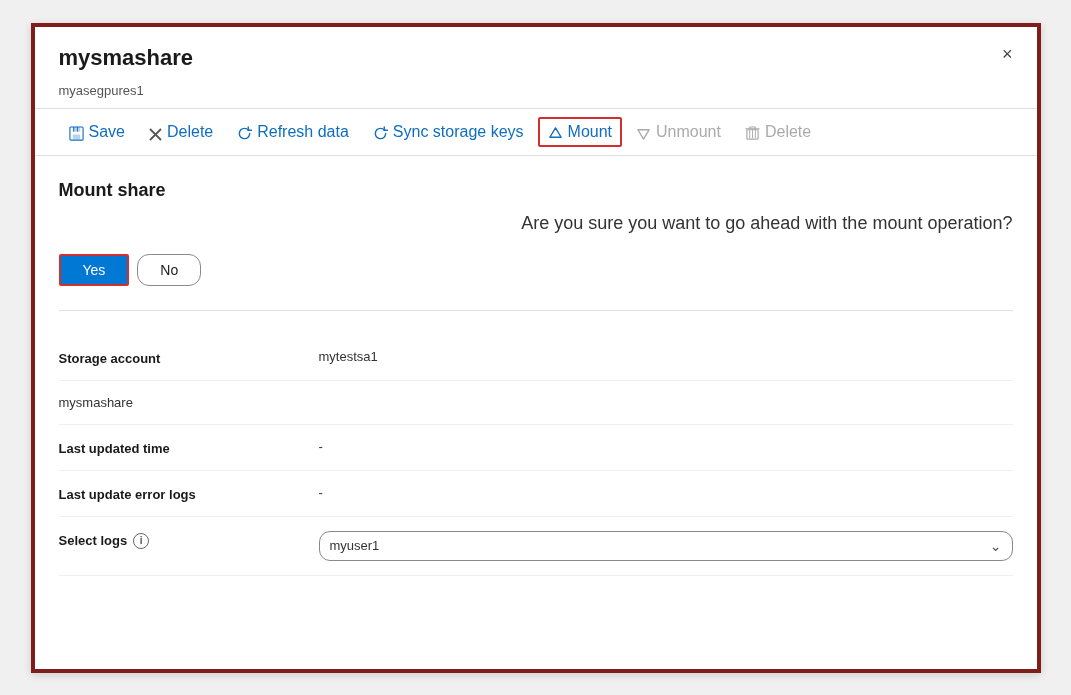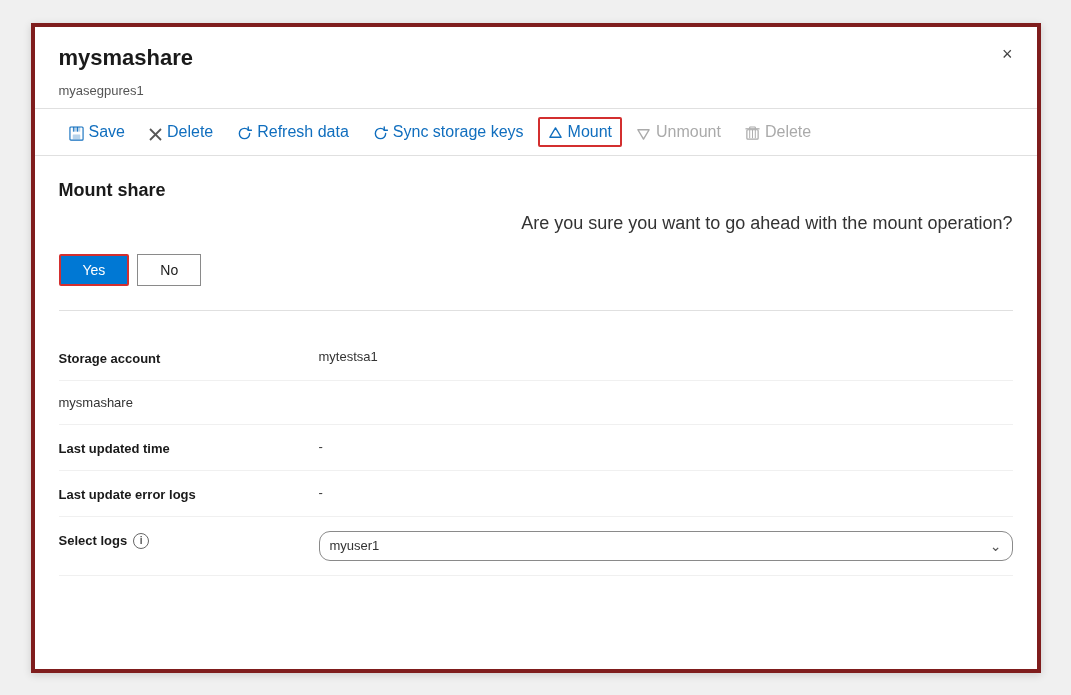--- a/index.html
+++ b/index.html
@@ -115,21 +115,21 @@
       border-radius: 2px;
       font-weight: 500;
     }
     .btn-no {
       background: #fff;
       color: #1a1a1a;
       border: 1px solid #8a8a8a;
       padding: 6px 22px;
       font-size: 14px;
       cursor: pointer;
-      border-radius: 0;
+      border-radius: 12px;
     }
     .fields-section {
       padding: 0;
     }
     .field-row {
       display: flex;
       align-items: flex-start;
       padding: 14px 0;
       border-bottom: 1px solid #f0f0f0;
     }

